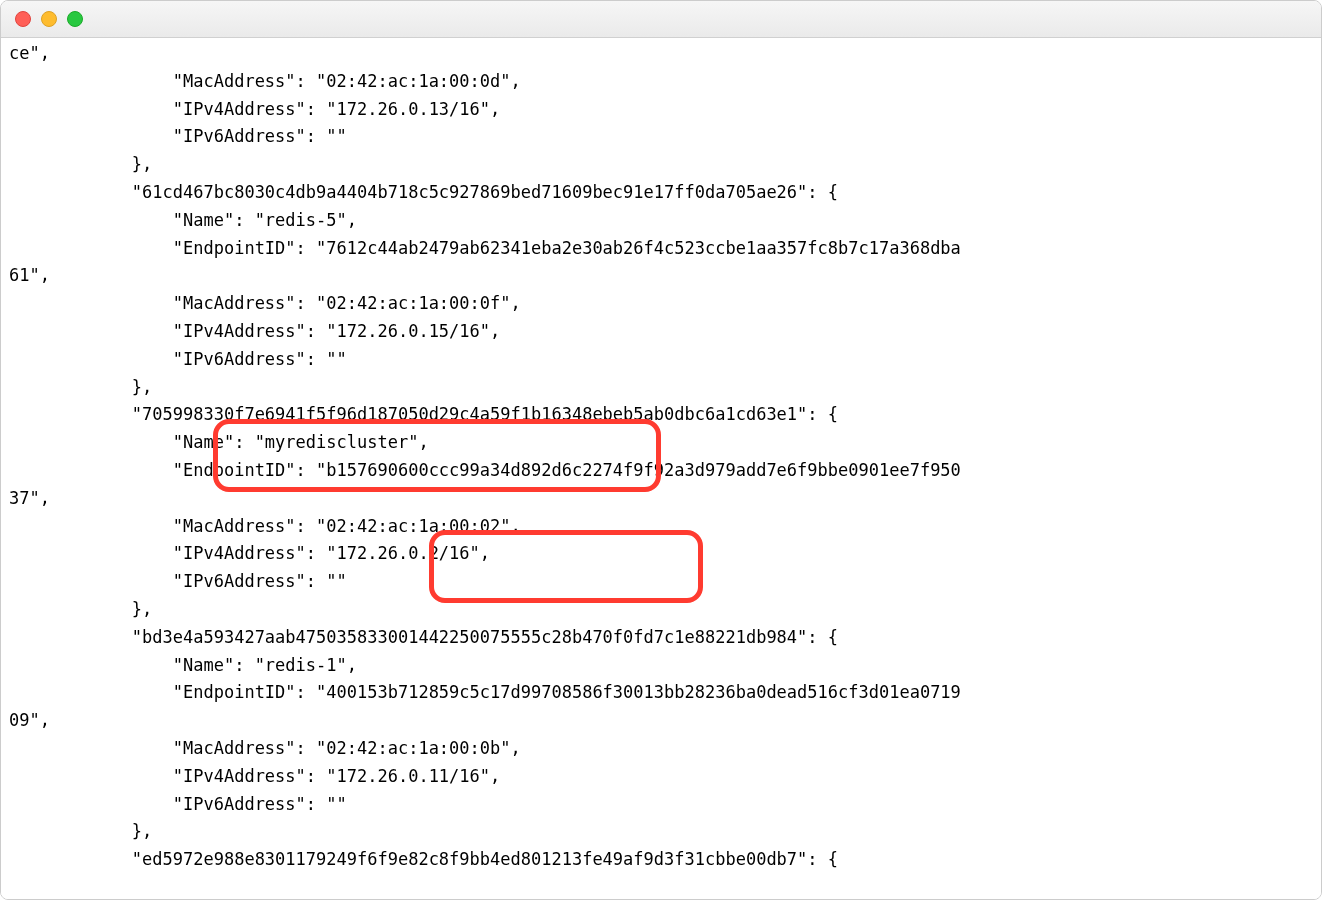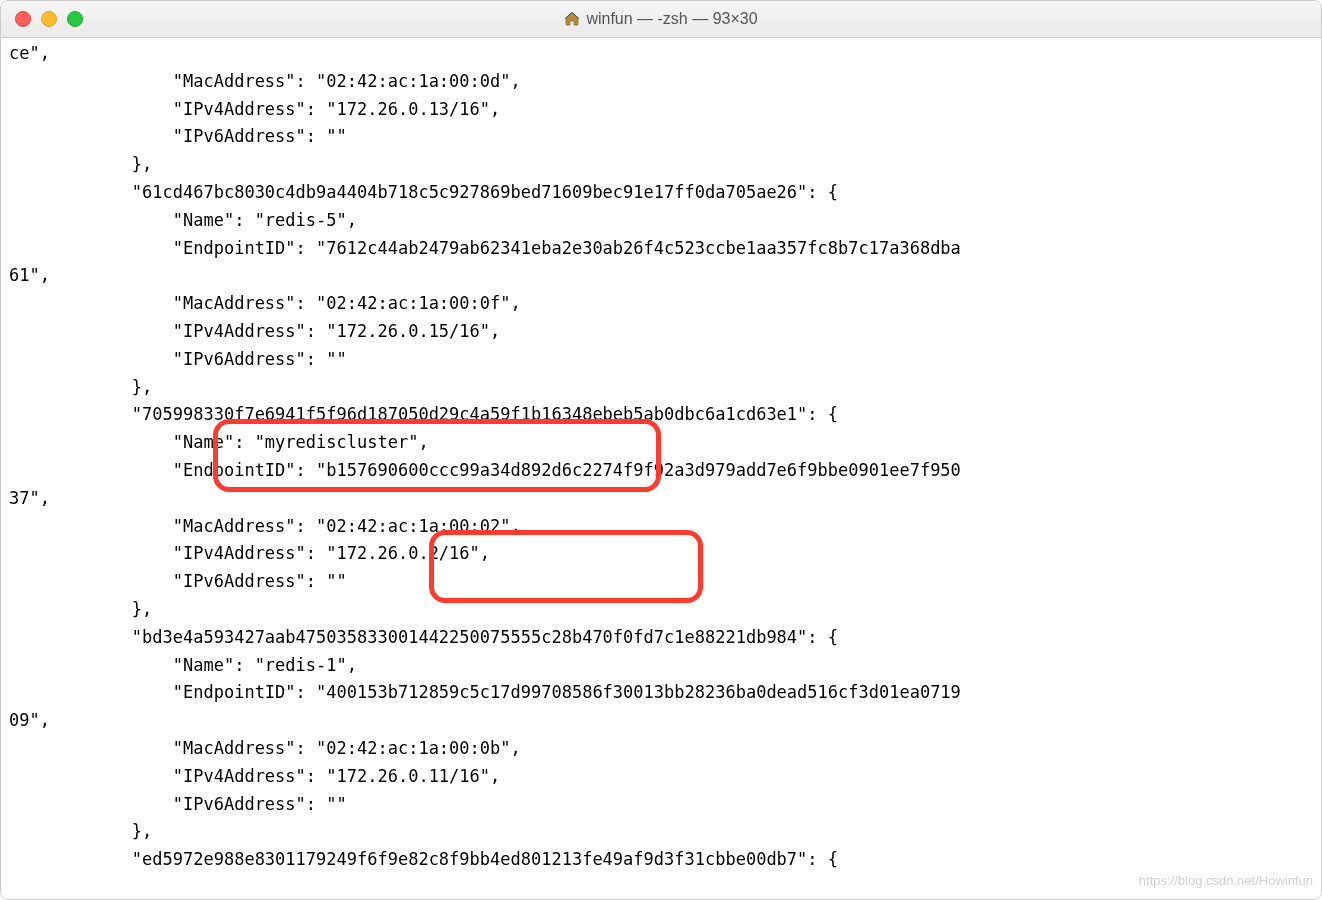--- a/index.html
+++ b/index.html
@@ -94,33 +94,23 @@
 </head>
 <body>
 
 <div class="window">
   <div class="titlebar">
     <div class="traffic-lights">
       <div class="tl tl-close"></div>
       <div class="tl tl-min"></div>
       <div class="tl tl-max"></div>
     </div>
-    <div class="title-center">
-      <span class="home-icon">
-        <svg viewBox="0 0 16 14" width="16" height="14">
-          <path d="M8 1 L14 6 V13 H10 V9 H6 V13 H2 V6 Z" fill="#b88a3a" stroke="#6b5a2c" stroke-width="0.6"></path>
-          <path d="M1 6.5 L8 0.5 L15 6.5" fill="none" stroke="#555" stroke-width="1"></path>
-        </svg>
-      </span>
-      <span>winfun — -zsh — 93×30</span>
-    </div>
   </div>
 
   <div class="terminal" id="terminal"><div class="line">ce",</div><div class="line">                "MacAddress": "02:42:ac:1a:00:0d",</div><div class="line">                "IPv4Address": "172.26.0.13/16",</div><div class="line">                "IPv6Address": ""</div><div class="line">            },</div><div class="line">            "61cd467bc8030c4db9a4404b718c5c927869bed71609bec91e17ff0da705ae26": {</div><div class="line">                "Name": "redis-5",</div><div class="line">                "EndpointID": "7612c44ab2479ab62341eba2e30ab26f4c523ccbe1aa357fc8b7c17a368dba</div><div class="line">61",</div><div class="line">                "MacAddress": "02:42:ac:1a:00:0f",</div><div class="line">                "IPv4Address": "172.26.0.15/16",</div><div class="line">                "IPv6Address": ""</div><div class="line">            },</div><div class="line">            "705998330f7e6941f5f96d187050d29c4a59f1b16348ebeb5ab0dbc6a1cd63e1": {</div><div class="line">                "Name": "myrediscluster",</div><div class="line">                "EndpointID": "b157690600ccc99a34d892d6c2274f9f92a3d979add7e6f9bbe0901ee7f950</div><div class="line">37",</div><div class="line">                "MacAddress": "02:42:ac:1a:00:02",</div><div class="line">                "IPv4Address": "172.26.0.2/16",</div><div class="line">                "IPv6Address": ""</div><div class="line">            },</div><div class="line">            "bd3e4a593427aab475035833001442250075555c28b470f0fd7c1e88221db984": {</div><div class="line">                "Name": "redis-1",</div><div class="line">                "EndpointID": "400153b712859c5c17d99708586f30013bb28236ba0dead516cf3d01ea0719</div><div class="line">09",</div><div class="line">                "MacAddress": "02:42:ac:1a:00:0b",</div><div class="line">                "IPv4Address": "172.26.0.11/16",</div><div class="line">                "IPv6Address": ""</div><div class="line">            },</div><div class="line">            "ed5972e988e8301179249f6f9e82c8f9bb4ed801213fe49af9d3f31cbbe00db7": {</div>
     
 
     
     <div class="annot" style="left:212px; top:381px; width:438px; height:63px;"></div>
     <div class="annot" style="left:428px; top:492px; width:264px; height:63px;"></div>
 
-    <div class="watermark">https://blog.csdn.net/Howinfun</div>
   </div>
 </div>
 
 </body></html>

